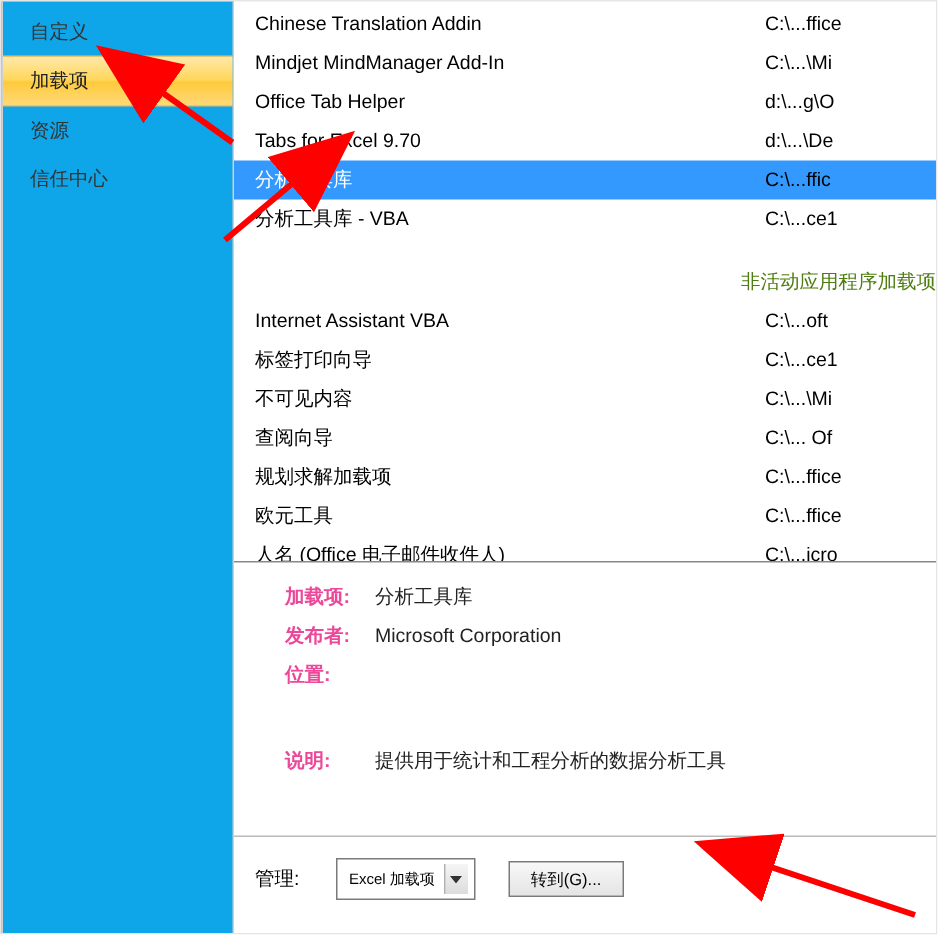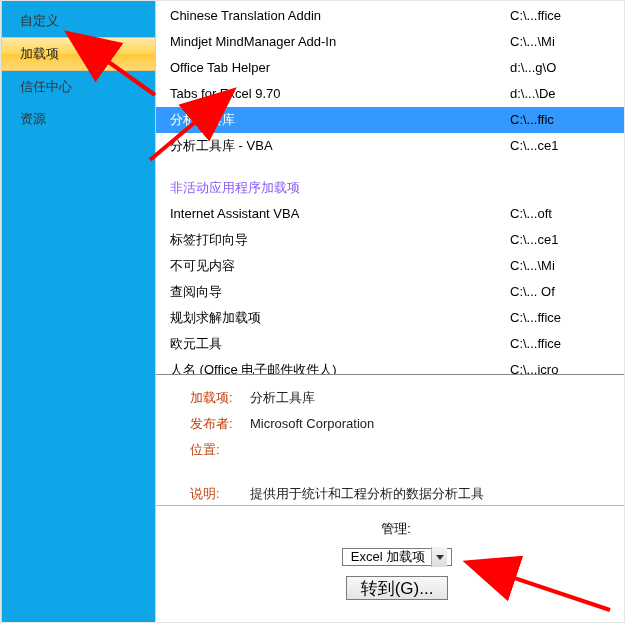--- a/index.html
+++ b/index.html
@@ -59,66 +59,66 @@
     line-height: 22px;
     white-space: nowrap;
   }
   .addin-row .col-name { flex: 0 0 340px; overflow:hidden; }
   .addin-row .col-path { flex: 1; overflow:hidden; color:#000000; }
   .addin-row.selected {
     background: #3399ff;
     color: #fff;
   }
   .section-header {
-    color: #8b5cf6;
+    color: #4d7c0f;
     padding: 18px 0 2px 14px;
     line-height: 22px;
+    text-align: right;
   }
   .details {
     padding: 10px 0 0 34px;
     line-height: 26px;
     color: #222;
   }
   .details-row { display:flex; }
-  .details-label { width: 60px; color:#c2410c; }
+  .details-label { width: 60px; color:#ec4899;font-weight:bold; }
   .details-value { flex:1; white-space:nowrap; overflow:hidden; }
-  .details-desc { margin-top:18px; }
+  .details-desc { margin-top:31px; }
   .bottom-bar {
     position: absolute;
     left: 0; right: 0; bottom: 22px;
     border-top: 1px solid #bbb;
     padding: 14px 0 0 14px;
     display: flex;
     align-items: center;
-    gap: 10px;
-    flex-direction: column;
+    gap: 22px;
   }
   .manage-label { margin-right: 2px; }
   .dropdown {
     display: inline-flex;
     align-items: center;
     border: 1px solid #7a7a7a;
     background: #fff;
-    height: 18px;
+    height: 28px;
     padding: 0 4px 0 8px;
-    font-size: 13px;
+    font-size: 10px;
   }
   .dropdown-text { padding-right: 6px; }
   .dropdown-btn {
     width: 16px; height: 20px;
     border-left: 1px solid #b0b0b0;
     display:flex; align-items:center; justify-content:center;
     background: linear-gradient(#f5f5f5,#dcdcdc);
   }
   .go-button {
     height: 24px;
     padding: 0 14px;
     border: 1px solid #7a7a7a;
     background: linear-gradient(#f8f8f8,#e4e4e4);
-    font-size: 17px;
+    font-size: 11px;
     cursor: pointer;
     font-family: inherit;
   }
   
   .arrow-svg {
     position: absolute;
     pointer-events: none;
   }
 </style>
 </head>
@@ -126,24 +126,24 @@
 
 <div class="container">
   <div class="sidebar">
     <div class="sidebar-item">
       <span>自定义</span>
     </div>
     <div class="sidebar-item selected">
       <span>加载项</span>
     </div>
     <div class="sidebar-item">
+      <span>资源</span>
+    </div>
+    <div class="sidebar-item">
       <span>信任中心</span>
-    </div>
-    <div class="sidebar-item">
-      <span>资源</span>
     </div>
   </div>
 
   <div class="main">
     <div class="addin-scroll" style="height:374px;">
       <div class="addin-list" id="addin-list">
           <div class="addin-row">
             <span class="col-name">Chinese Translation Addin</span>
             <span class="col-path">C:\...ffice</span>
           </div>

